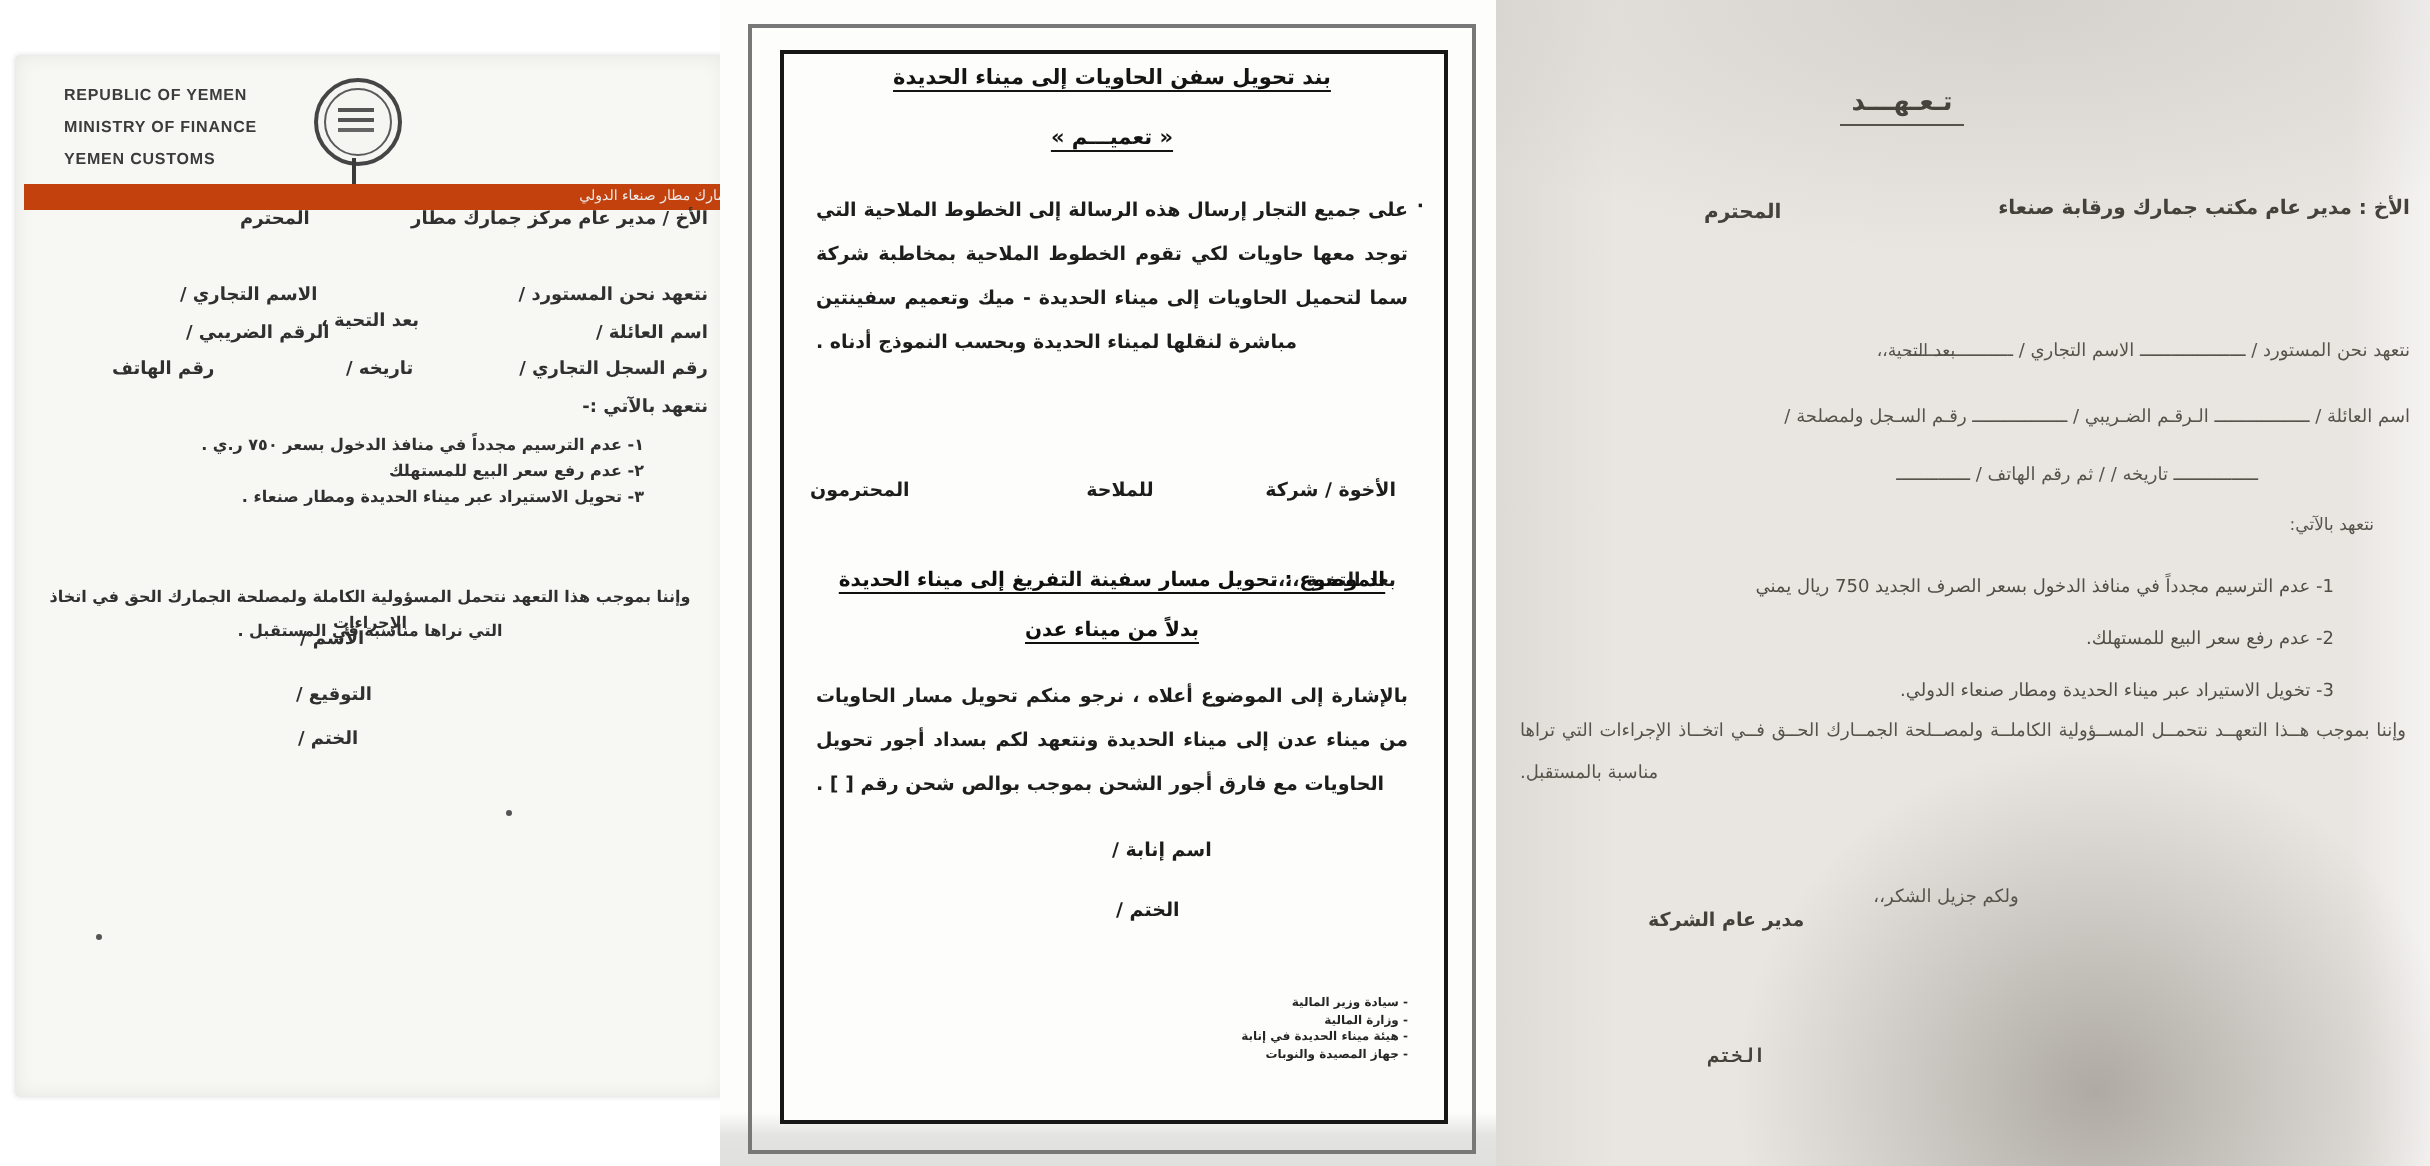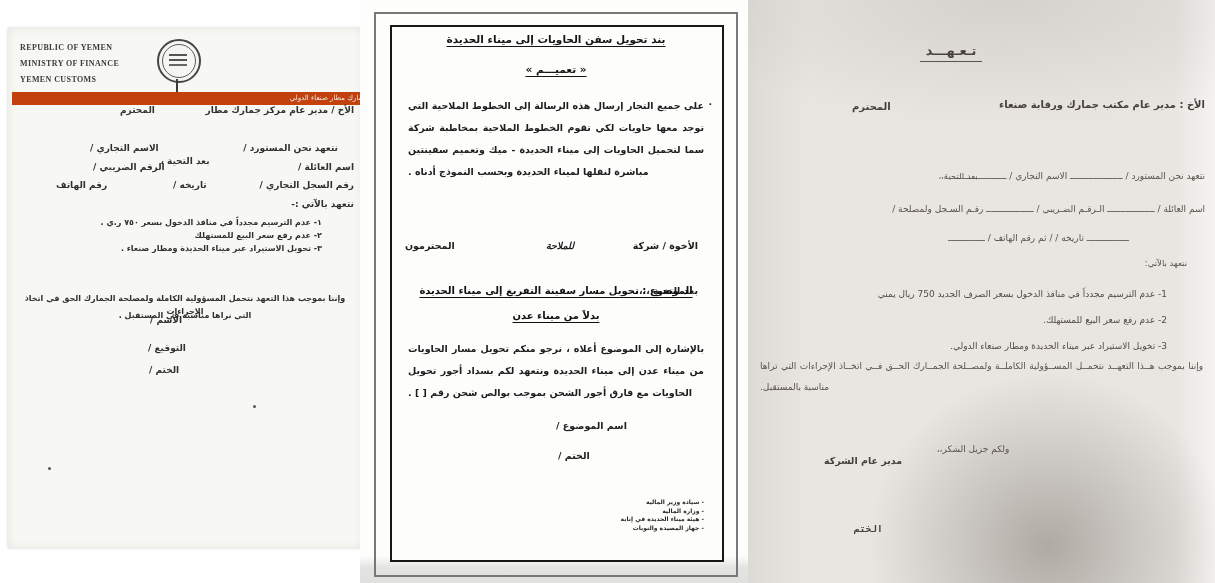--- a/index.html
+++ b/index.html
@@ -7,21 +7,21 @@
           font-family:"DejaVu Sans",sans-serif;}
   .abs{position:absolute;}
   .rtl{direction:rtl;}
   .nowrap{white-space:nowrap;}
   .center{text-align:center;margin-top:32px;}
 
   
   .doc-left{left:8px;top:28px;width:354px;height:520px;background:#f7f7f4;
             box-shadow:inset 0 0 10px rgba(0,0,0,.07), 0 0 3px rgba(0,0,0,.18);}
   .doc-left .content{position:absolute;inset:0;filter:blur(.3px);color:#303030;}
-  .en-header{left:12px;top:12px;width:132px;font-family:Liberation Serif, serif;
+  .en-header{left:24px;top:12px;width:132px;font-family:Liberation Sans, sans-serif;
              font-size:8px;font-weight:bold;color:#3c3c3c;letter-spacing:.4px;line-height:16px;}
   .ar-header{right:8px;top:6px;width:122px;text-align:center;font-size:9px;font-weight:bold;
              color:#2e2e2e;line-height:14px;filter:blur(.4px);}
   .seal{left:149px;top:11px;width:40px;height:40px;border:2px solid #454545;border-radius:50%;background:#f5f5f2;}
   .seal:before{content:"";position:absolute;inset:3px;border:1px solid #5a5a5a;border-radius:50%;}
   .seal:after{content:"";position:absolute;left:10px;top:13px;width:18px;height:2px;background:#555;
               box-shadow:0 5px 0 0 #555, 0 10px 0 0 #666;}
   .seal-stem{left:168px;top:51px;width:2px;height:13px;background:#3a3a3a;}
   .black-bar{left:4px;top:64px;width:378px;height:13px;background:#c2410c;color:#ececec;
              font-size:7px;line-height:13px;padding:0 6px;box-sizing:border-box;text-align:right;}
@@ -80,21 +80,21 @@
       <div class="abs seal-stem"></div>
 
 
       <div class="abs black-bar rtl">مركز جمارك مطار صنعاء الدولي</div>
 
       <div class="abs rtl l-txt nowrap" style="right:8px;top:77px;">الأخ / مدير عام مركز جمارك مطار</div>
       <div class="abs rtl l-txt" style="left:112px;top:77px;">المحترم</div>
 
       <div class="abs rtl l-txt center" style="left:0;top:96px;width:354px;">بعد التحية ،</div>
 
-      <div class="abs rtl l-txt nowrap" style="right:24px;top:115px;margin-left:47px;">نتعهد نحن المستورد /</div>
+      <div class="abs rtl l-txt nowrap" style="right:8px;top:115px;margin-left:47px;">نتعهد نحن المستورد /</div>
       <div class="abs rtl l-txt nowrap" style="left:82px;top:115px;">الاسم التجاري /</div>
 
       <div class="abs rtl l-txt nowrap" style="right:8px;top:134px;">اسم العائلة /</div>
       <div class="abs rtl l-txt nowrap" style="left:85px;top:134px;">الرقم الضريبي /</div>
 
       <div class="abs rtl l-txt nowrap" style="right:8px;top:152px;">رقم السجل التجاري /</div>
       <div class="abs rtl l-txt nowrap" style="left:165px;top:152px;">تاريخه /</div>
       <div class="abs rtl l-txt nowrap" style="left:48px;top:152px;">رقم الهاتف</div>
 
       <div class="abs rtl l-txt nowrap" style="right:8px;top:171px;">نتعهد بالآتي :-</div>
@@ -121,31 +121,31 @@
     <div class="abs outer-frame"></div>
     <div class="abs inner-frame"></div>
 
     <div class="abs m-title rtl">بند تحويل سفن الحاويات إلى ميناء الحديدة</div>
     <div class="abs m-tamim rtl">« تعميـــم »</div>
 
     <div class="abs m-label" style="right:36px;top:98px;">·</div>
     <div class="abs rtl m-para" style="left:48px;top:95px;width:296px;">على جميع التجار إرسال هذه الرسالة إلى الخطوط الملاحية التي توجد معها حاويات لكي تقوم الخطوط الملاحية بمخاطبة شركة سما لتحميل الحاويات إلى ميناء الحديدة - ميك وتعميم سفينتين مباشرة لنقلها لميناء الحديدة وبحسب النموذج أدناه .</div>
 
     <div class="abs rtl m-label nowrap" style="right:50px;top:240px;">الأخوة / شركة</div>
-    <div class="abs rtl m-label nowrap" style="left:170px;top:240px;width:60px;text-align:center;font-style:italic;">للملاحة</div>
+    <div class="abs rtl m-label nowrap" style="left:170px;top:240px;width:60px;text-align:center;">للملاحة</div>
     <div class="abs rtl m-label nowrap" style="left:45px;top:240px;">المحترمون</div>
 
     <div class="abs rtl m-label nowrap" style="right:50px;top:261px;margin-top:24px;">بعد التحية ،،،،</div>
 
     <div class="abs m-subject rtl" style="top:285px;">الموضوع : تحويل مسار سفينة التفريغ إلى ميناء الحديدة</div>
     <div class="abs m-subject rtl" style="top:310px;">بدلاً من ميناء عدن</div>
 
     <div class="abs rtl m-para" style="left:48px;top:338px;width:296px;">بالإشارة إلى الموضوع أعلاه ، نرجو منكم تحويل مسار الحاويات من ميناء عدن إلى ميناء الحديدة ونتعهد لكم بسداد أجور تحويل الحاويات مع فارق أجور الشحن بموجب بوالص شحن رقم [      ] .</div>
 
-    <div class="abs rtl m-label nowrap" style="left:196px;top:420px;">اسم الموضوع /</div>
+    <div class="abs rtl m-label nowrap" style="left:196px;top:420px;">اسم إنابة /</div>
     <div class="abs rtl m-label nowrap" style="left:198px;top:450px;">الختم /</div>
 
     <div class="abs rtl m-cc">
       <div>- سيادة وزير المالية</div>
       <div>- وزارة المالية</div>
       <div>- هيئة ميناء الحديدة في إنابة</div>
       <div>- جهاز المصيدة والنوبات</div>
     </div>
   </div>
 

